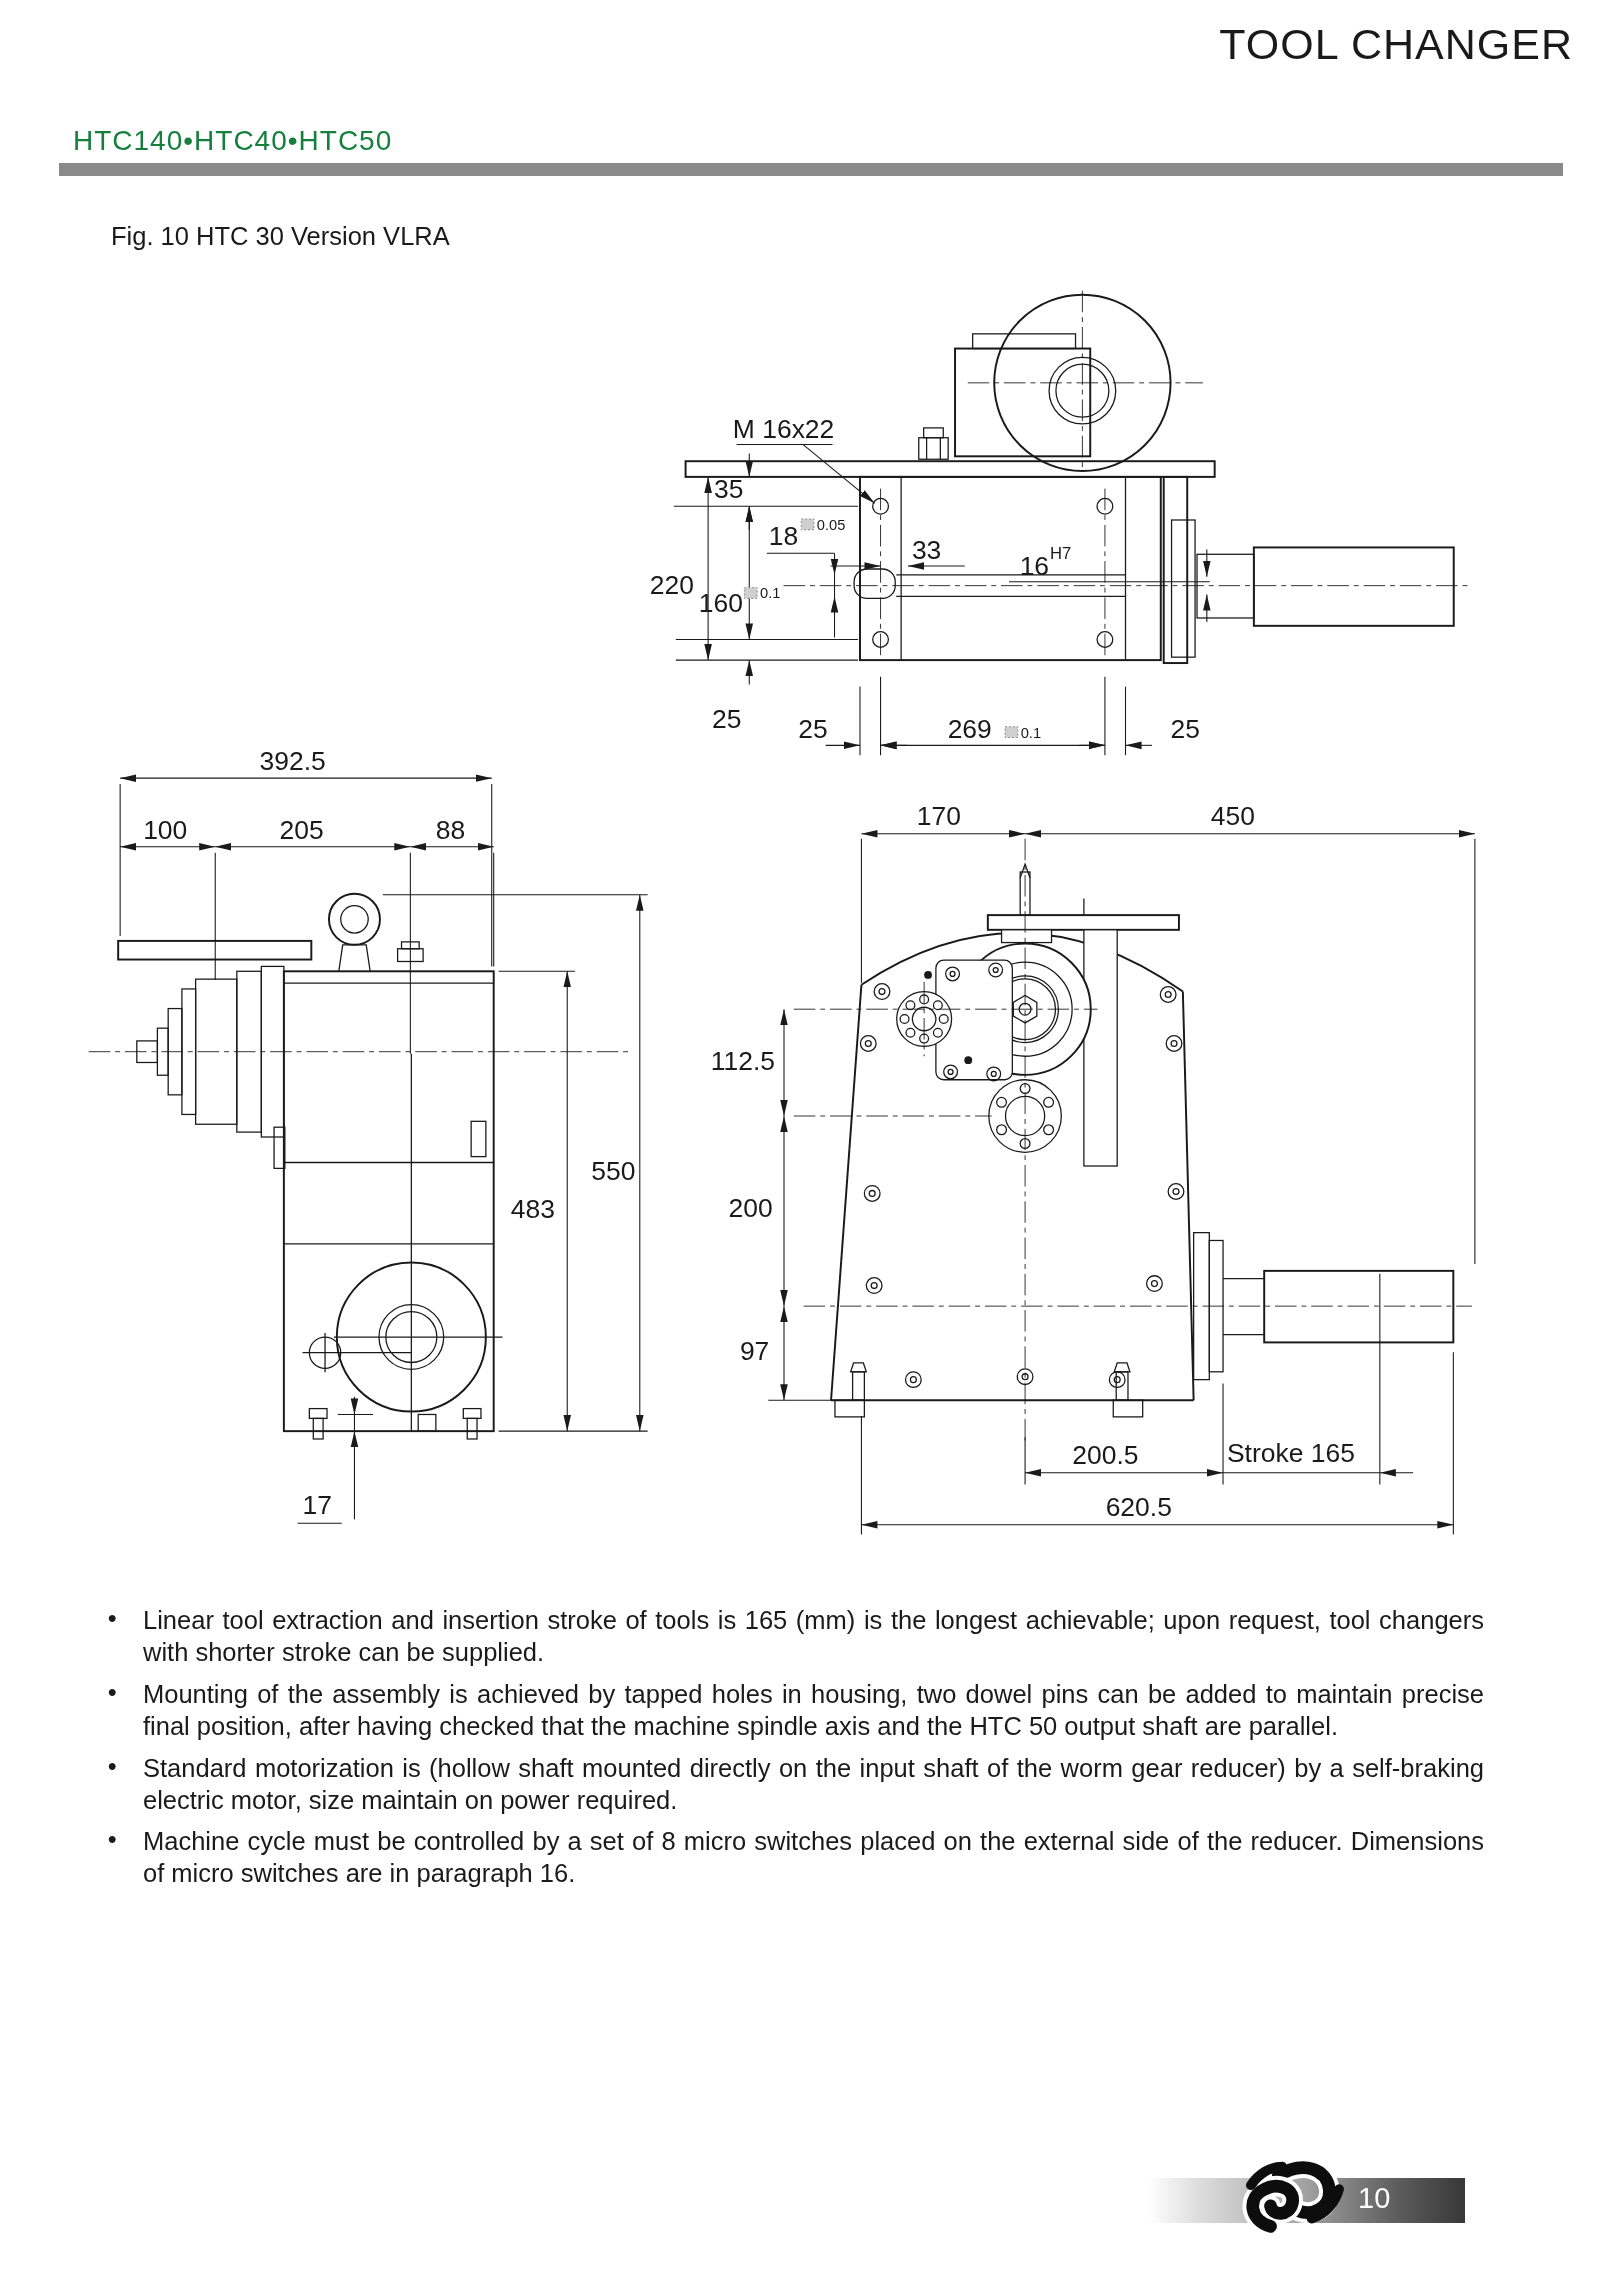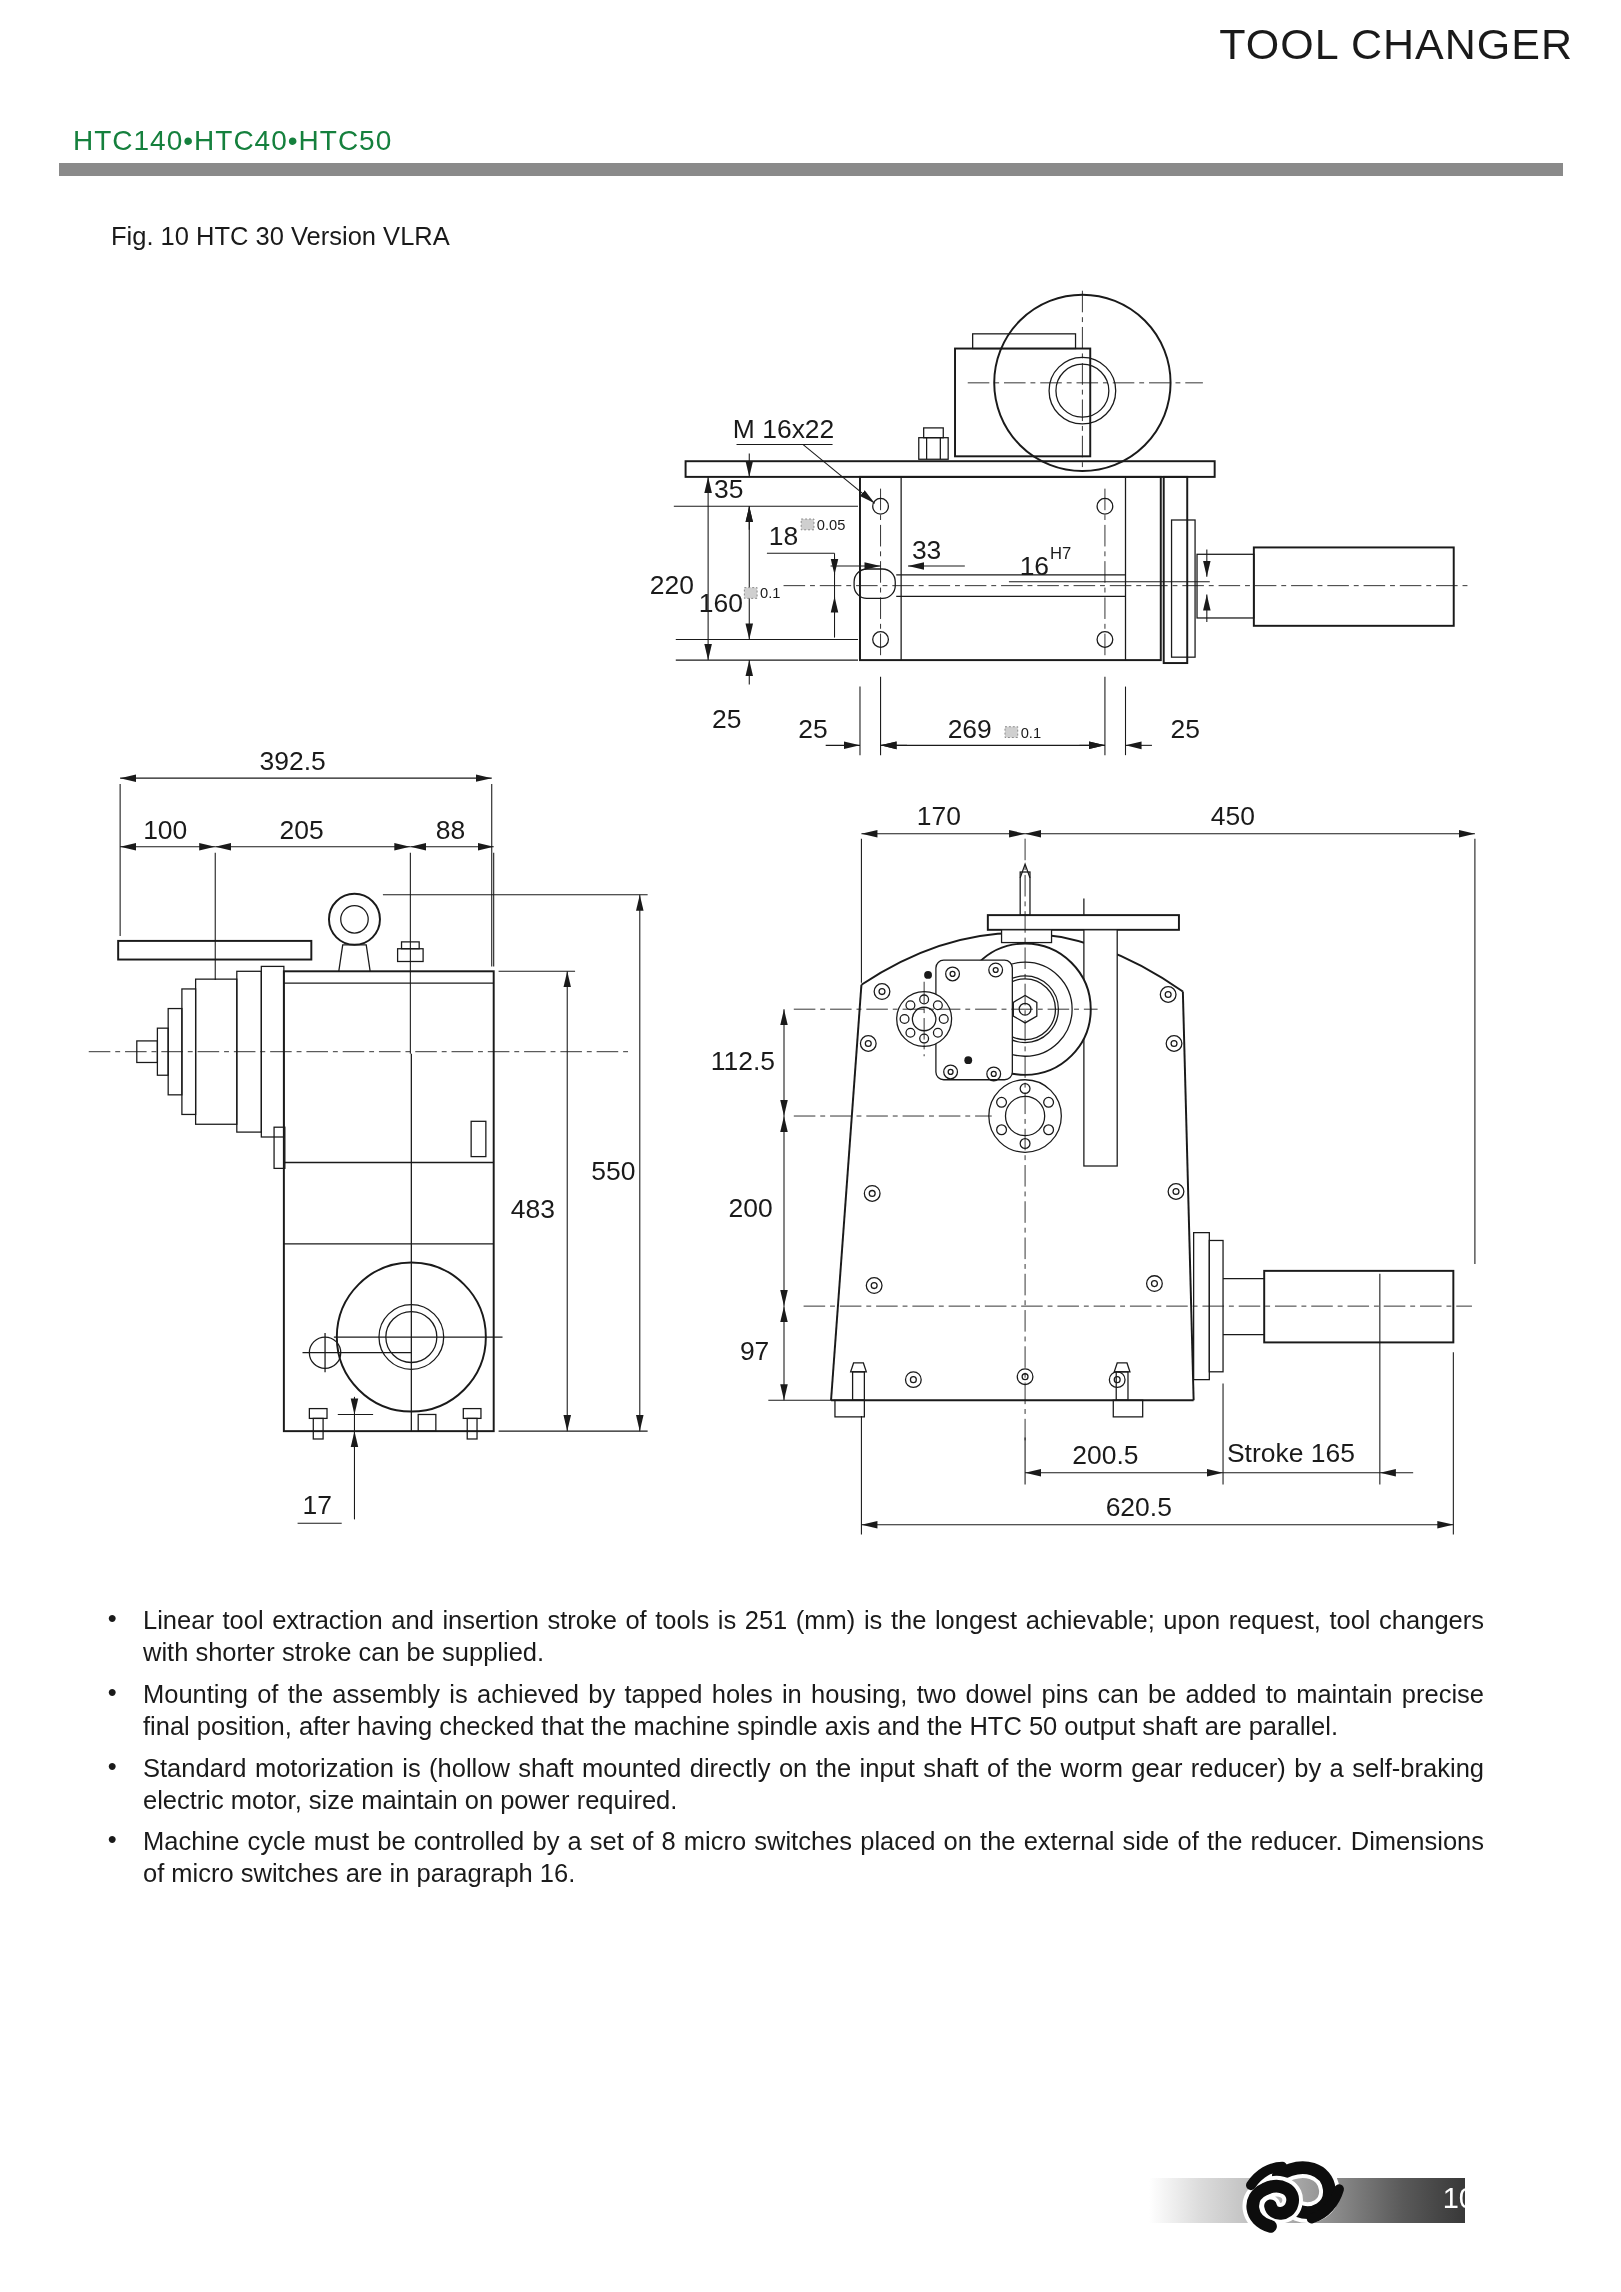--- a/index.html
+++ b/index.html
@@ -22,21 +22,21 @@
   .dl{fill:none;stroke:#1a1a1a;stroke-width:1.1}
   .cl{fill:none;stroke:#1a1a1a;stroke-width:0.9;stroke-dasharray:22 5 5 5}
   .tolbox{fill:#cfcfcf;stroke:#8a8a8a;stroke-width:1;stroke-dasharray:2 2}
   .fillc{fill:#1a1a1a;stroke:none}
   #notes{left:98px;top:1604px;width:1386px}
   .note{display:flex;margin:0 0 9.8px 0}
   .nb{width:45px;font-size:25.5px;padding-left:9.8px;box-sizing:border-box}
   .nt{flex:1;margin:0;font-size:25.5px;line-height:32px;text-align:justify}
   #footer-bar{left:1149px;top:2178px;width:316px;height:45px;
      background:linear-gradient(to right,#ffffff 0%,#dcdcdc 16%,#ababab 45%,#5a5a5a 80%,#383838 100%)}
-  #page-number{left:1416px;top:2182px;width:59px;text-align:right;font-size:29px;color:#ffffff}
+  #page-number{left:1358px;top:2182px;width:59px;text-align:left;font-size:29px;color:#ffffff}
   #brand-logo{left:1237px;top:2152px}
 </style>
 </head>
 <body>
 
 <div class="abs" id="page-title">TOOL CHANGER</div>
 <div class="abs" id="models-heading">HTC140•HTC40•HTC50</div>
 <div class="abs" id="header-rule"></div>
 <div class="abs" id="figure-caption">Fig. 10 HTC 30 Version VLRA</div>
 
@@ -373,21 +373,21 @@
     <line class="dl" x1="879" y1="1445" x2="879" y2="1566"></line>
     <line class="dl" x1="1483" y1="1380" x2="1483" y2="1566"></line>
     <line class="dl" x1="879" y1="1556" x2="1483" y2="1556" marker-start="url(#ar3)" marker-end="url(#ar3)"></line>
     <text class="dt" x="1162" y="1547" text-anchor="middle">620.5</text>
   </g>
 </svg>
 
 <div class="abs" id="notes">
   <div class="note">
     <span class="nb">•</span>
-    <p class="nt">Linear tool extraction and insertion stroke of tools is 251 (mm) is the longest achievable; upon request, tool changers with shorter stroke can be supplied.</p>
+    <p class="nt">Linear tool extraction and insertion stroke of tools is 165 (mm) is the longest achievable; upon request, tool changers with shorter stroke can be supplied.</p>
   </div>
   <div class="note">
     <span class="nb">•</span>
     <p class="nt">Mounting of the assembly is achieved by tapped holes in housing, two dowel pins can be added to maintain precise final position, after having checked that the machine spindle axis and the HTC 50 output shaft are parallel.</p>
   </div>
   <div class="note">
     <span class="nb">•</span>
     <p class="nt">Standard motorization is (hollow shaft mounted directly on the input shaft of the worm gear reducer) by a self-braking electric motor, size maintain on power required.</p>
   </div>
   <div class="note">

